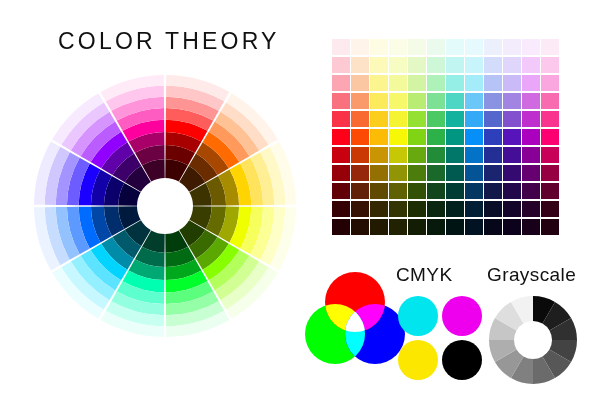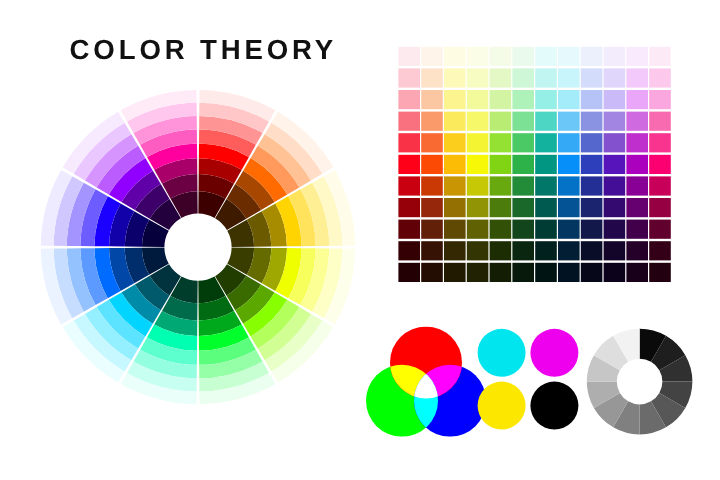--- a/index.html
+++ b/index.html
@@ -18,21 +18,21 @@
   }
 
   
   #main-title {
     position: absolute;
     left: 58px;
     top: 28px;
     font-size: 23px;
     letter-spacing: 3.2px;
     color: #111111;
-    font-weight: 700;
+    font-weight: 400;
     white-space: nowrap;
   }
 
   
   #color-wheel {
     position: absolute;
     left: 33px;
     top: 74px;
     width: 264px;
     height: 264px;
@@ -634,29 +634,31 @@
       <g clip-path="url(#clipR)">
         <g clip-path="url(#clipG)">
           <circle id="rgbW" cx="70" cy="62" r="30" fill="#ffffff"></circle>
         </g>
       </g>
     </svg>
   </div>
 </div>
 
 <div class="model-block" id="cmyk-block">
+  <div class="model-label">CMYK</div>
   <div class="model-figure" id="cmyk-figure">
     <div class="cmyk-dot" id="cmyk-c" style="background: rgb(0, 229, 238);"></div>
     <div class="cmyk-dot" id="cmyk-m" style="background: rgb(238, 0, 238);"></div>
     <div class="cmyk-dot" id="cmyk-y" style="background: rgb(251, 231, 0);"></div>
     <div class="cmyk-dot" id="cmyk-k" style="background: rgb(0, 0, 0);"></div>
   </div>
 </div>
 
 <div class="model-block" id="gray-block">
+  <div class="model-label">Grayscale</div>
   <div class="model-figure" id="gray-figure">
     <svg width="92" height="92" viewBox="0 0 92 92">
       <g id="gray-segments">
           <path d="M 46 2 A 44 44 0 0 1 68 7.894882233484701 L 55.5 29.545517328095666 A 19 19 0 0 0 46 27 Z" fill="#0a0a0a"></path>
           <path d="M 68 7.894882233484701 A 44 44 0 0 1 84.1051177665153 24.000000000000004 L 62.45448267190434 36.5 A 19 19 0 0 0 55.5 29.545517328095666 Z" fill="#1e1e1e"></path>
           <path d="M 84.1051177665153 24.000000000000004 A 44 44 0 0 1 90 46 L 65 46 A 19 19 0 0 0 62.45448267190434 36.5 Z" fill="#303030"></path>
           <path d="M 90 46 A 44 44 0 0 1 84.1051177665153 68 L 62.45448267190434 55.5 A 19 19 0 0 0 65 46 Z" fill="#434343"></path>
           <path d="M 84.1051177665153 68 A 44 44 0 0 1 68 84.10511776651529 L 55.5 62.45448267190433 A 19 19 0 0 0 62.45448267190434 55.5 Z" fill="#575757"></path>
           <path d="M 68 84.10511776651529 A 44 44 0 0 1 46 90 L 46 65 A 19 19 0 0 0 55.5 62.45448267190433 Z" fill="#6b6b6b"></path>
           <path d="M 46 90 A 44 44 0 0 1 24.00000000000001 84.1051177665153 L 36.5 62.45448267190434 A 19 19 0 0 0 46 65 Z" fill="#808080"></path>

